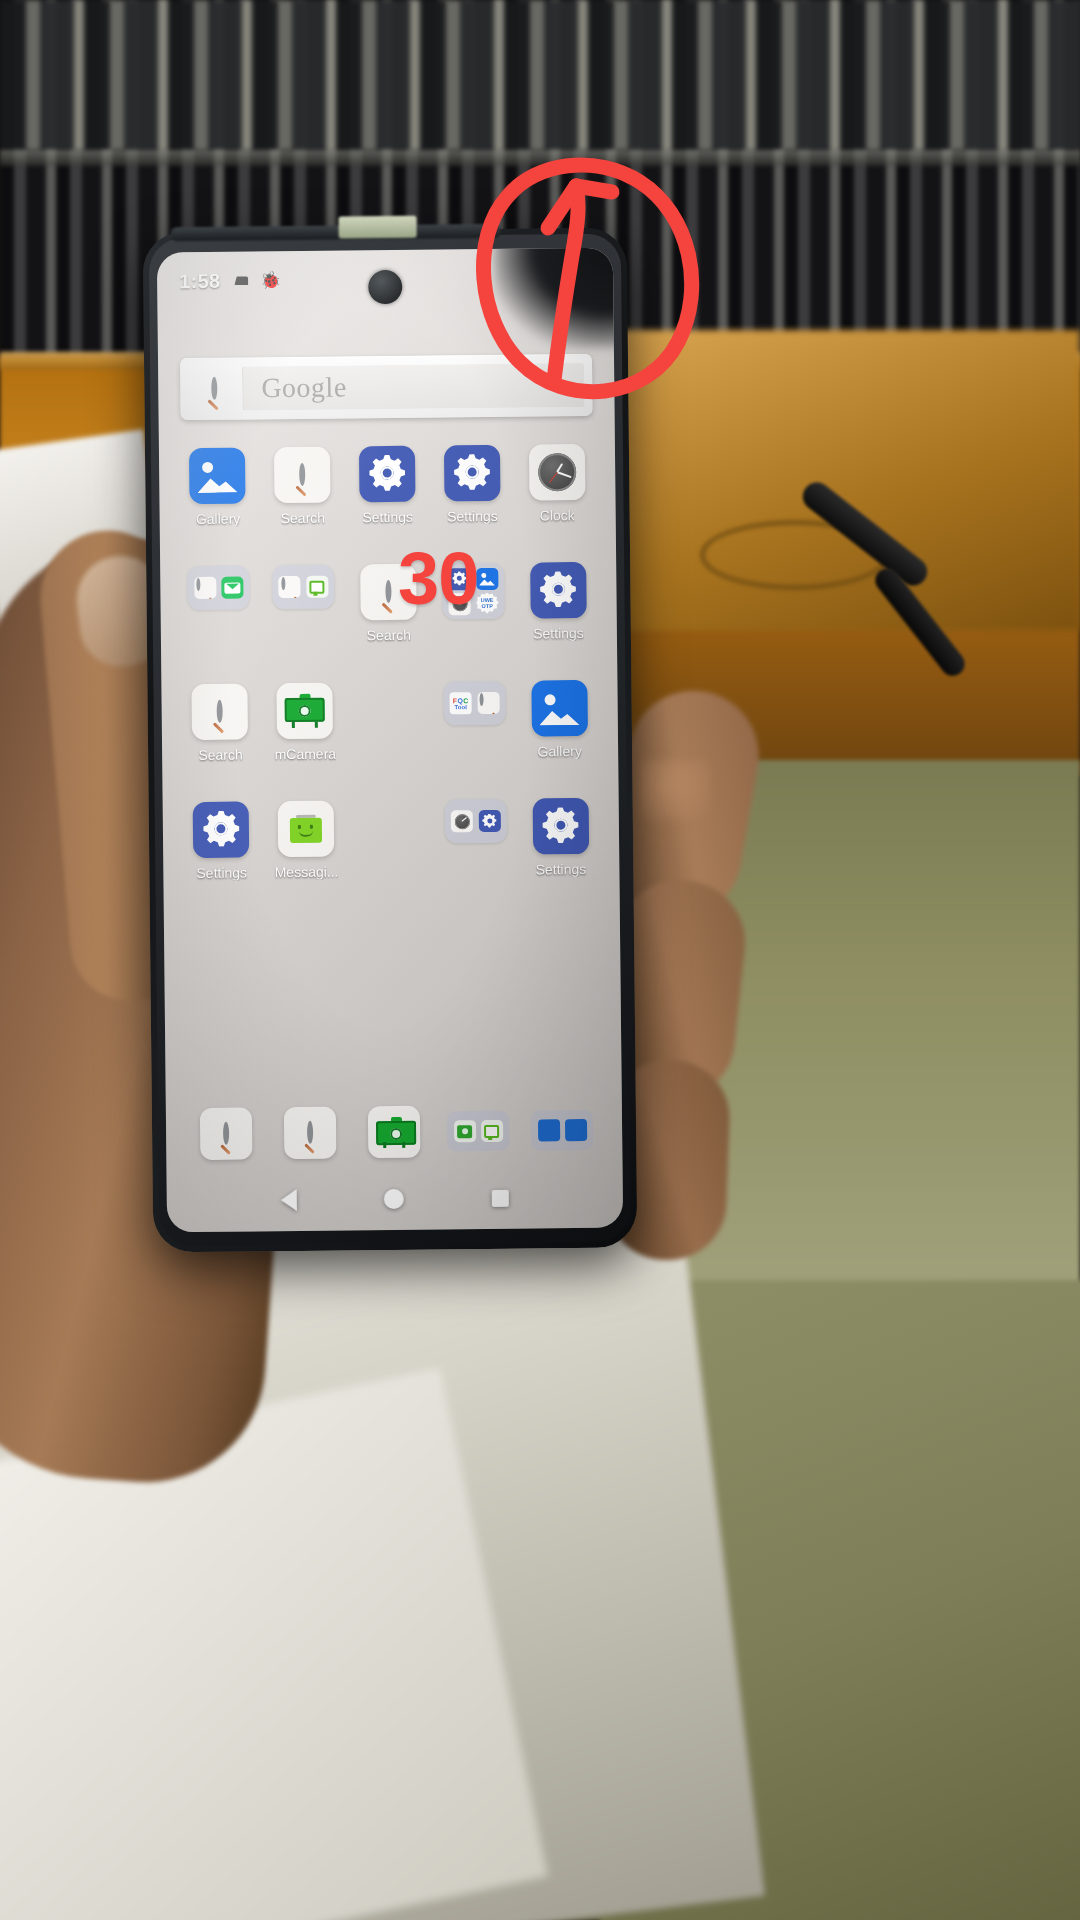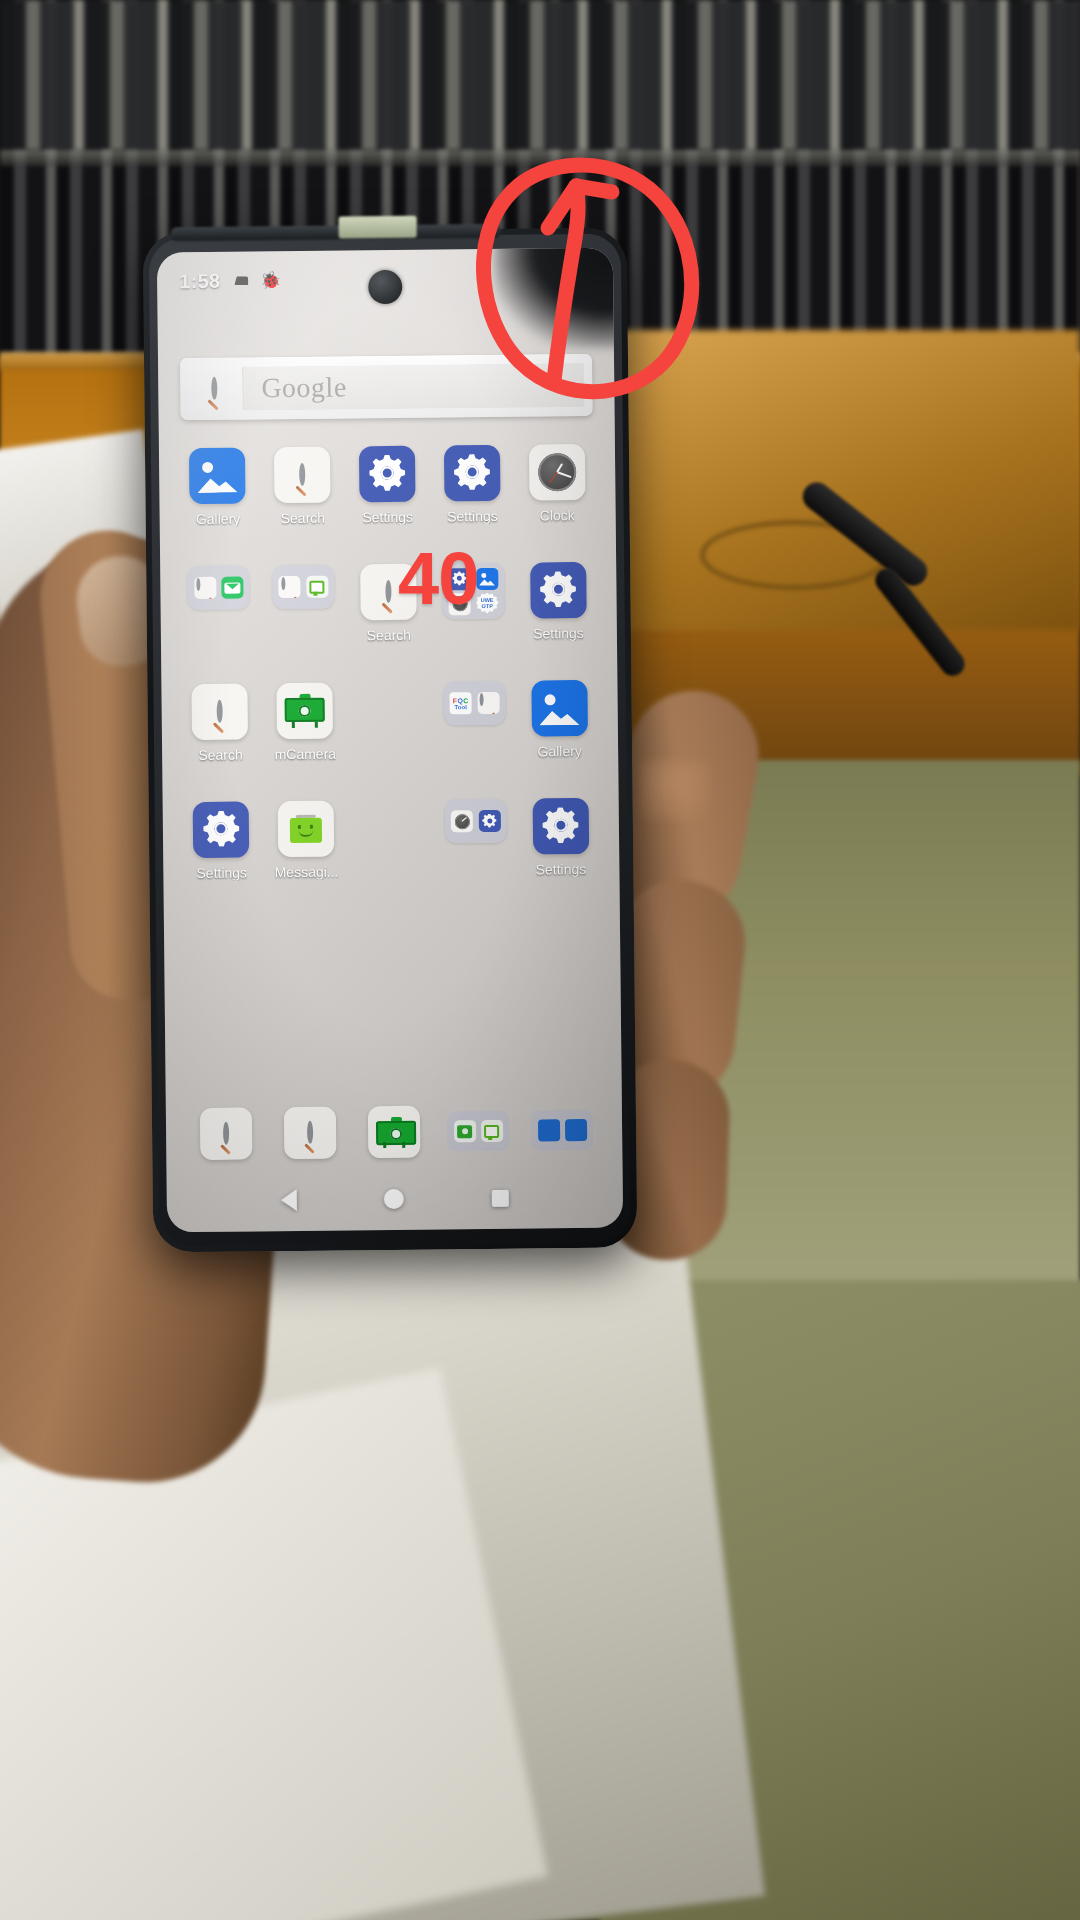--- a/index.html
+++ b/index.html
@@ -825,14 +825,14 @@
 
 <div id="annotations">
   <svg width="1080" height="1920" style="position:absolute;inset:0;">
 
     <path d="M 508,196 C 470,238 478,320 520,362 C 566,408 648,400 678,342 C 706,288 690,214 640,182 C 596,154 536,162 508,196 Z" fill="none" stroke="#f5433e" stroke-width="15" stroke-linecap="round"></path>
 
     <path d="M 554,380 C 560,330 566,292 572,256 C 578,224 580,204 576,186" fill="none" stroke="#f5433e" stroke-width="15" stroke-linecap="round"></path>
     <path d="M 576,186 L 548,228" fill="none" stroke="#f5433e" stroke-width="15" stroke-linecap="round"></path>
     <path d="M 576,186 L 612,192" fill="none" stroke="#f5433e" stroke-width="15" stroke-linecap="round"></path>
   </svg>
-  <div class="ann-num">40</div>
+  <div class="ann-num">30</div>
 </div>
 
 </body></html>

